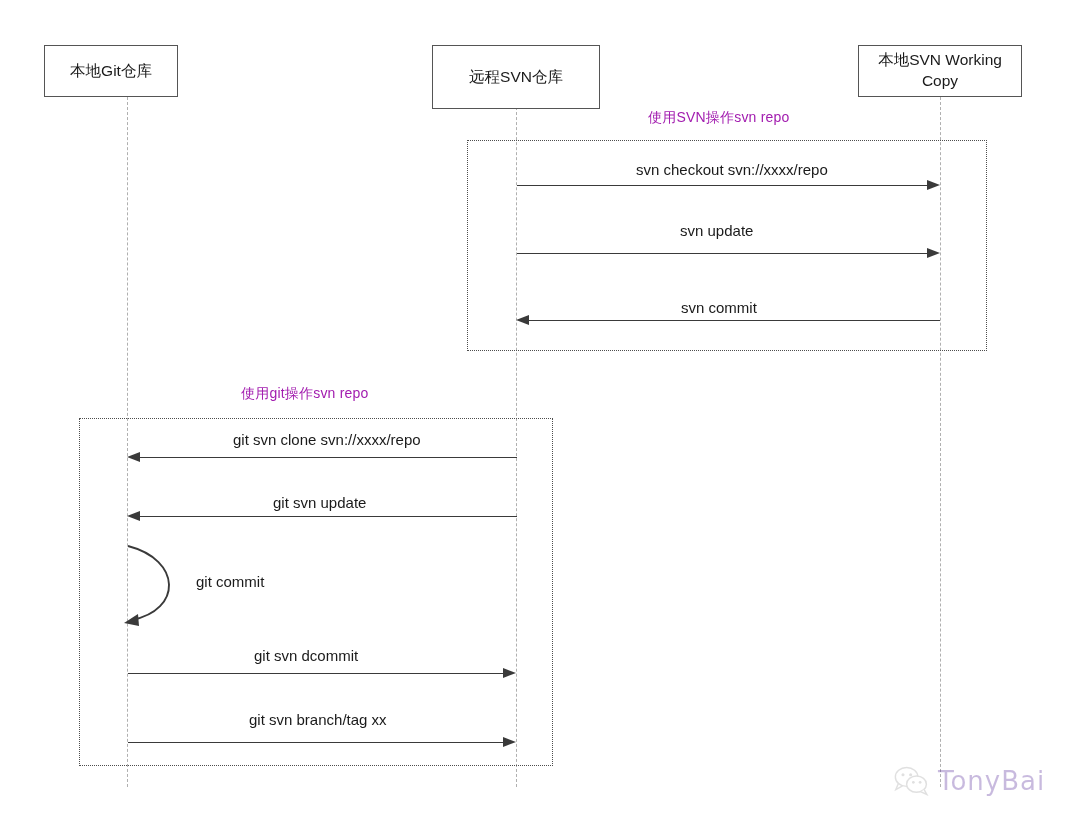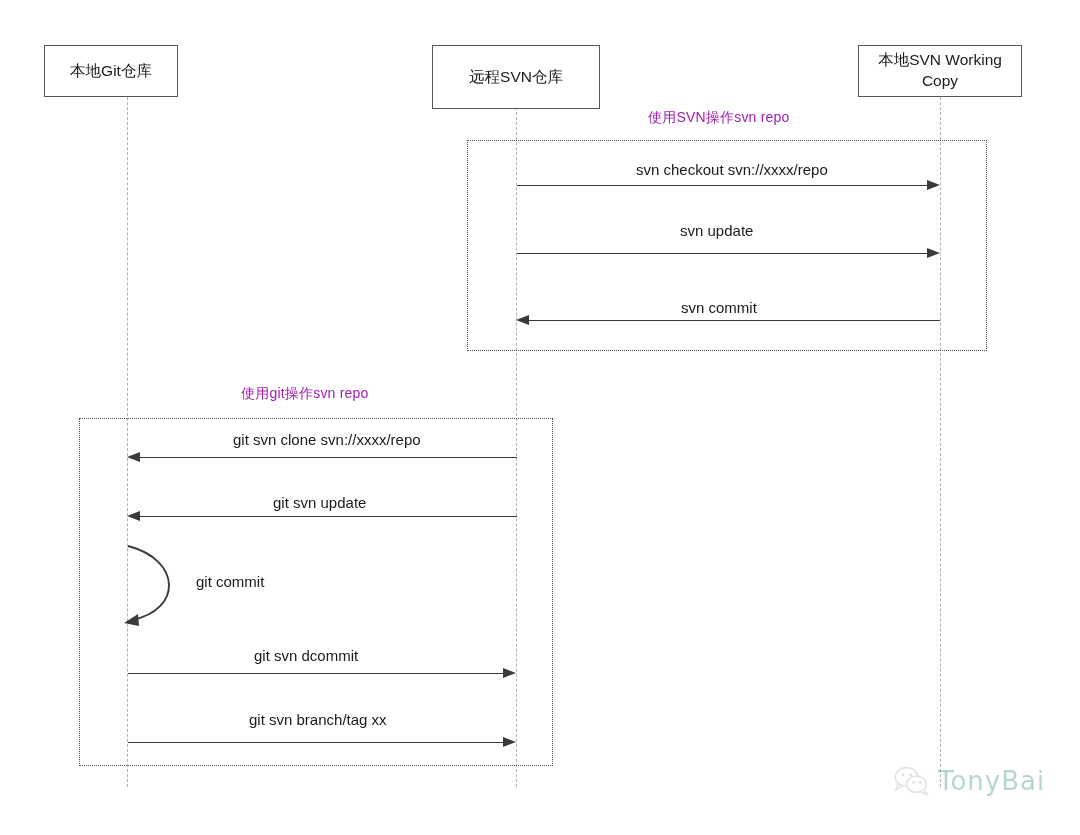--- a/index.html
+++ b/index.html
@@ -40,21 +40,21 @@
   .arrowhead.left{
     border-top:5.5px solid transparent;border-bottom:5.5px solid transparent;
     border-right:13px solid #3a3a3a;
   }
   .selfloop{position:absolute;}
   .watermark{
     position:absolute;display:flex;align-items:center;gap:8px;
     opacity:.30;
   }
   .watermark-text{
-    font-size:26px;color:#0f766e;letter-spacing:1px;
+    font-size:26px;color:#4c1d95;letter-spacing:1px;
     font-family:"DejaVu Sans",sans-serif;
   }
 </style>
 </head>
 <body>
 
 <div id="diagram">
 
   <div class="lifeline" style="left:127px;top:97px;height:690px;"></div>
   <div class="lifeline" style="left:516px;top:97px;height:690px;"></div>

